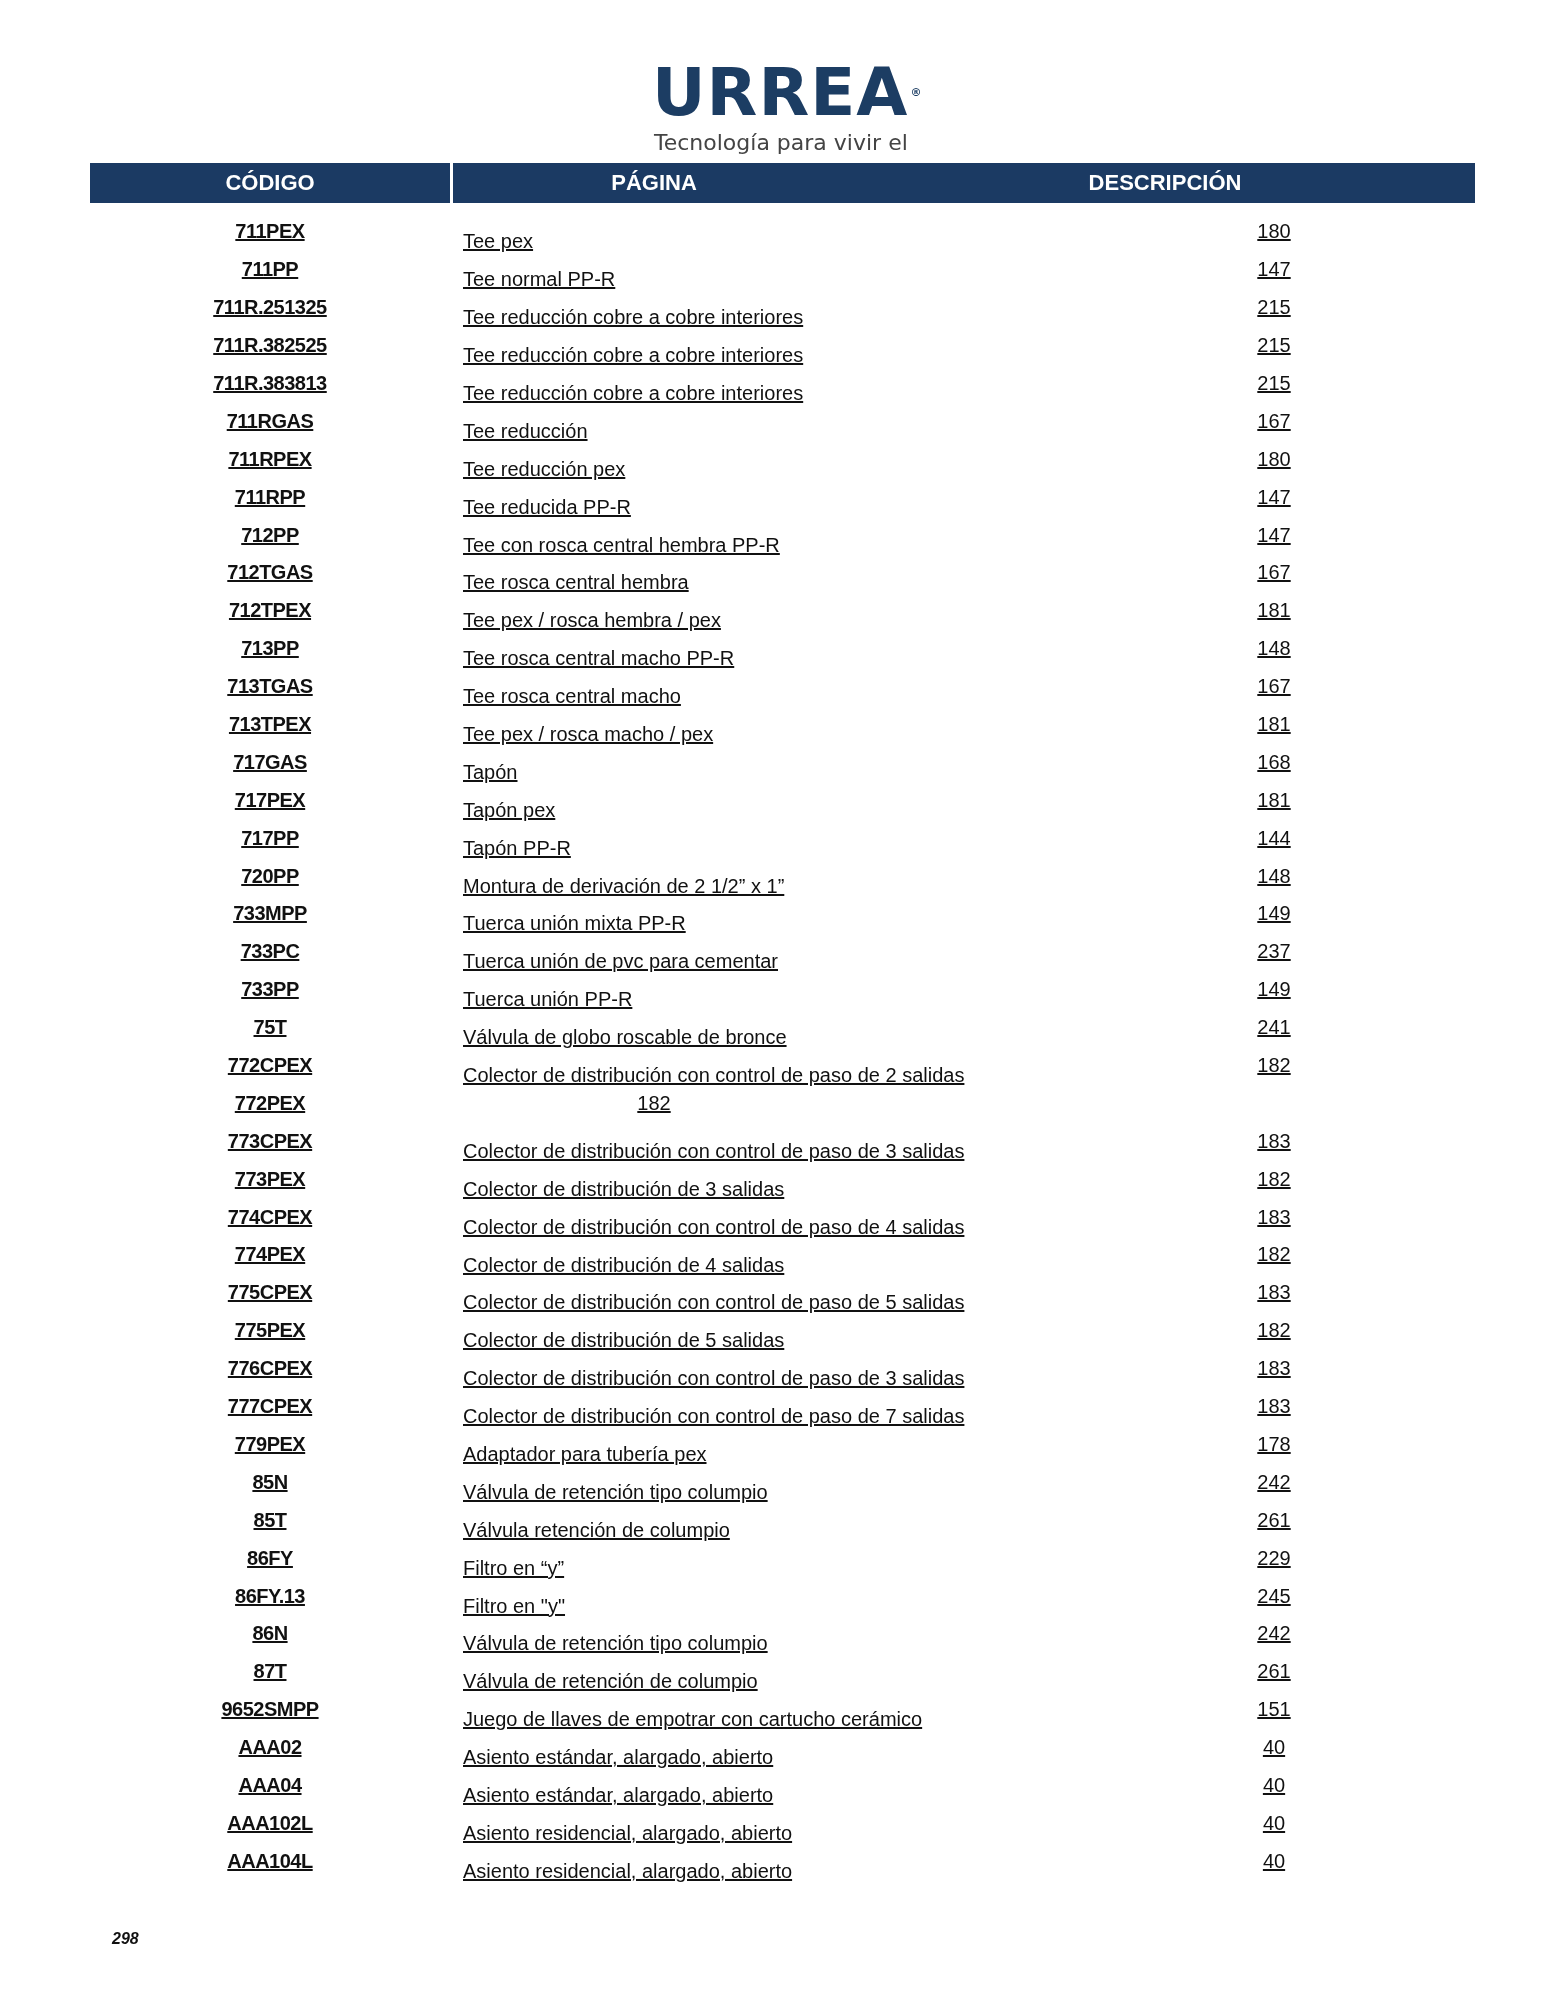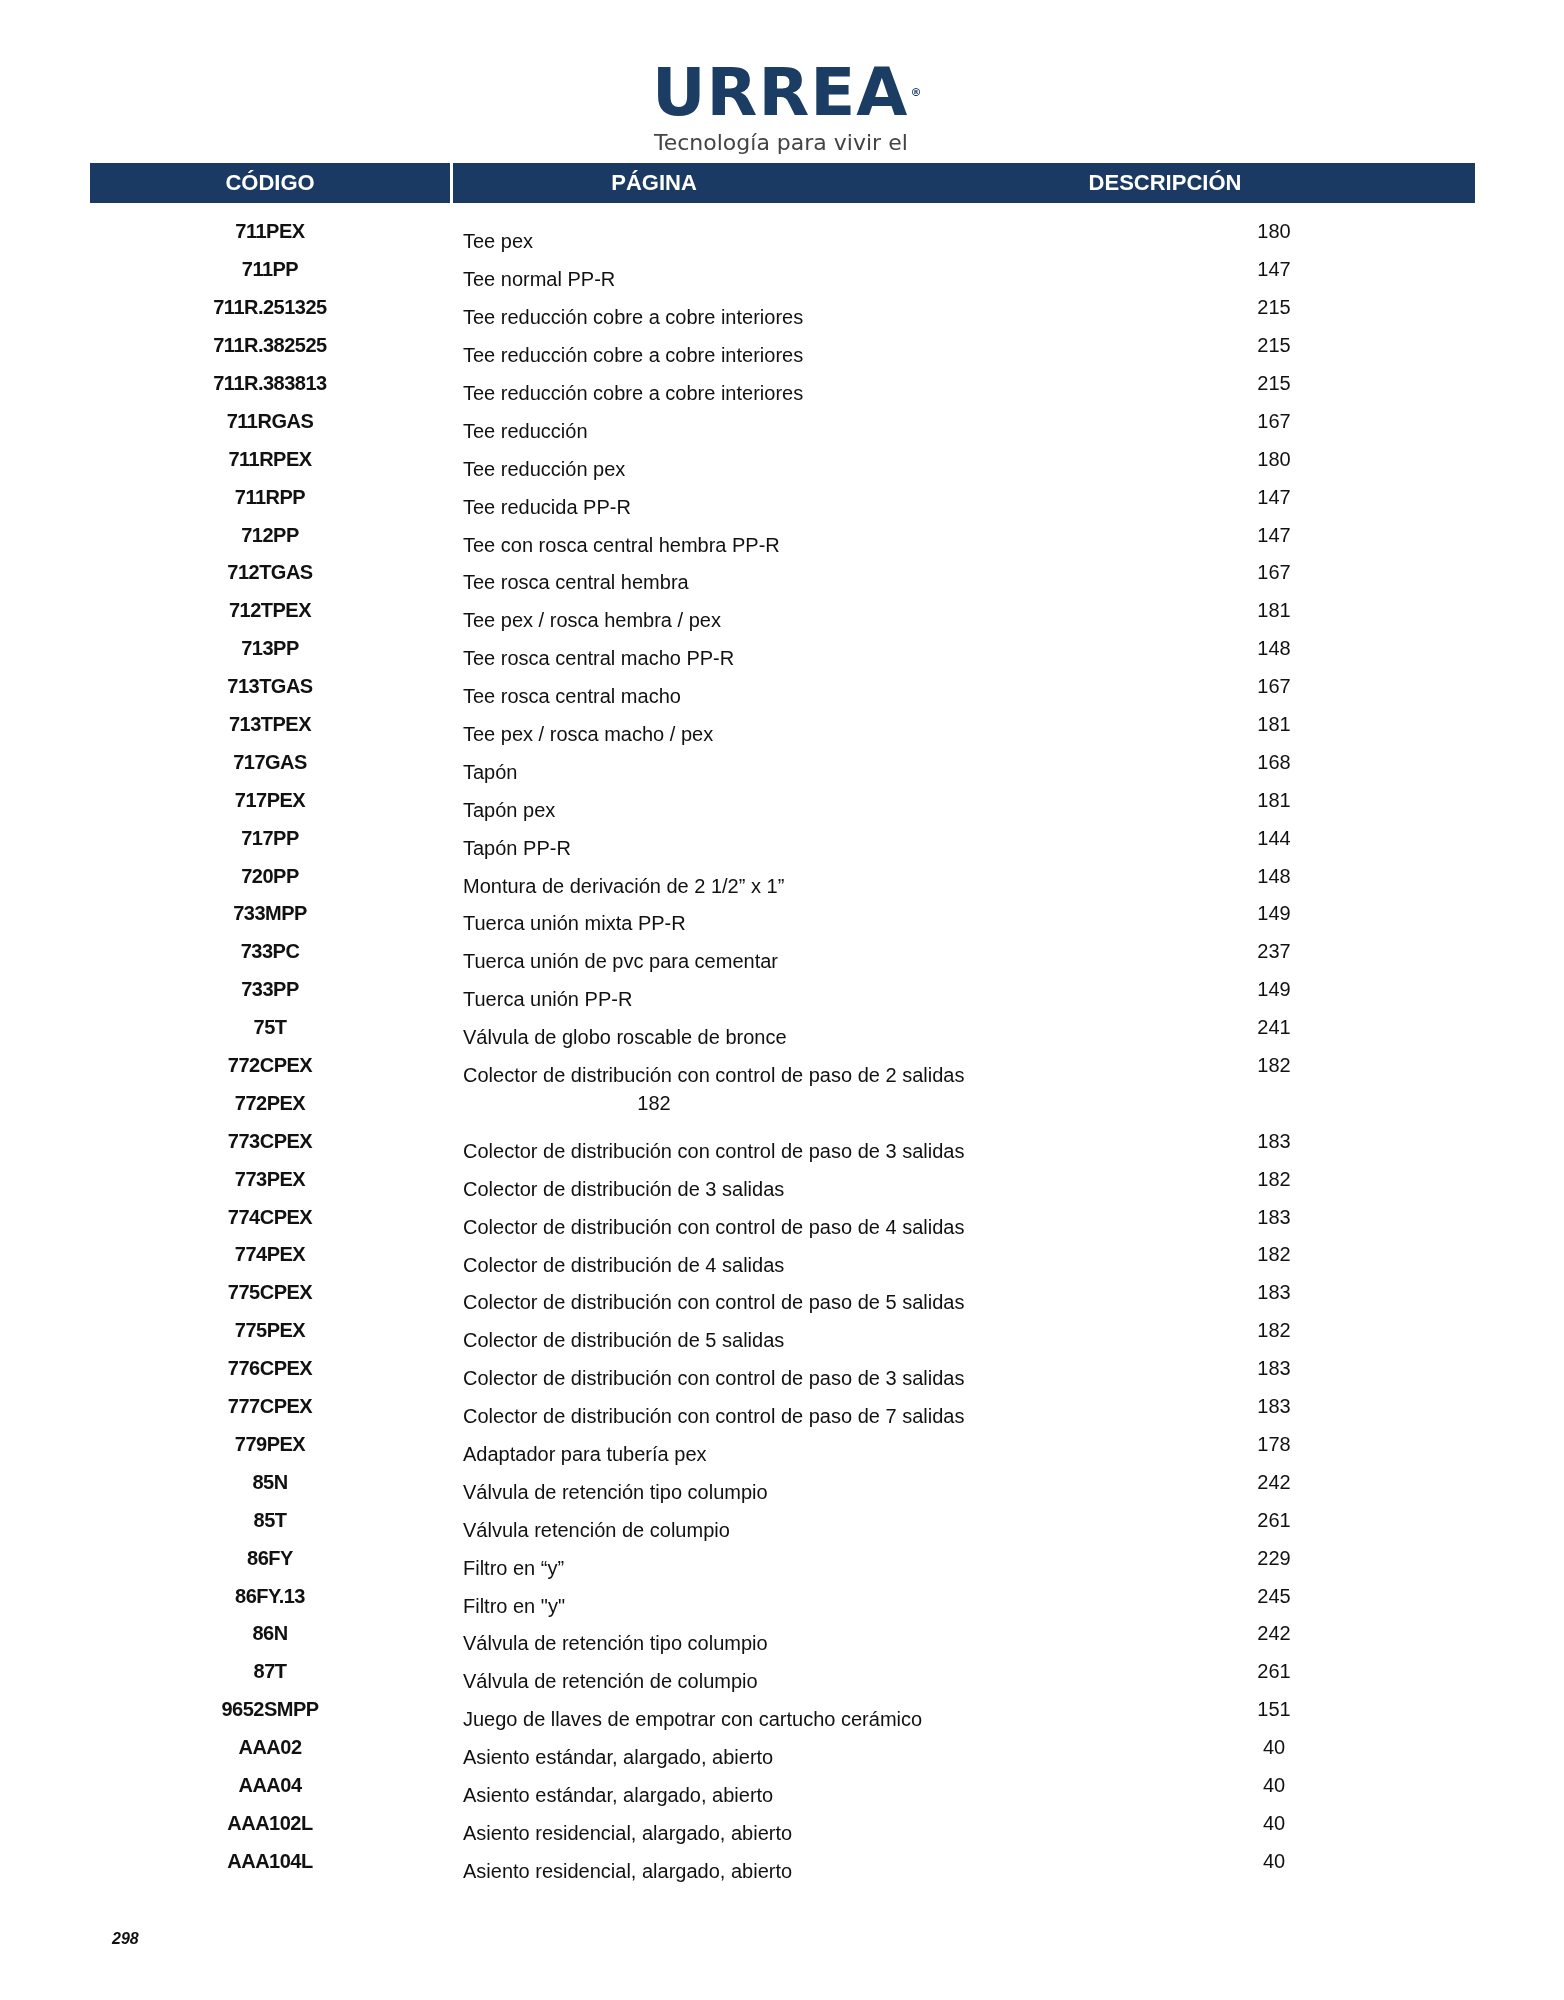--- a/index.html
+++ b/index.html
@@ -7,21 +7,21 @@
   .logo{position:absolute;left:652px;top:60px;width:270px;text-align:left;}
   .logo-word{font-family:"DejaVu Sans",sans-serif;font-weight:bold;font-size:66px;letter-spacing:1px;color:#1c3d63;line-height:66px;}
   .logo-reg{font-size:11px;color:#1c3d63;vertical-align:bottom;margin-left:2px;}
   .logo-tag{font-family:"DejaVu Sans",sans-serif;font-size:22px;color:#444;margin-top:4px;margin-left:2px;}
   .thead{position:absolute;top:163px;left:90px;width:1388px;height:40px;display:flex;}
   .th{background:#1b3a63;color:#fff;font-weight:bold;font-size:22px;display:flex;align-items:center;justify-content:center;height:40px;box-sizing:border-box;}
   .th.c1{width:360px;margin-right:3px;}
   .th.c2{width:620px;margin-right:3px;}
   .th.c3{width:402px;}
   .rows{position:absolute;top:213px;left:90px;width:1388px;}
-  .row{display:flex;height:37.9px;align-items:center;font-size:20px;}
+  .row{display:flex;height:37.9px;align-items:center;font-size:20px;text-decoration:underline;}
   .cell-code{width:360px;text-align:center;font-weight:bold;letter-spacing:-0.5px;}
   .cell-desc{width:620px;padding-left:13px;box-sizing:border-box;margin-top:20px;}
   .cell-page{width:408px;text-align:center;}
   .pagenum{position:absolute;left:112px;top:1930px;font-weight:bold;font-style:italic;font-size:16px;}
 </style>
 </head>
 <body>
 
 <div class="logo">
   <div class="logo-word"><span>URREA</span><span class="logo-reg">®</span></div>

